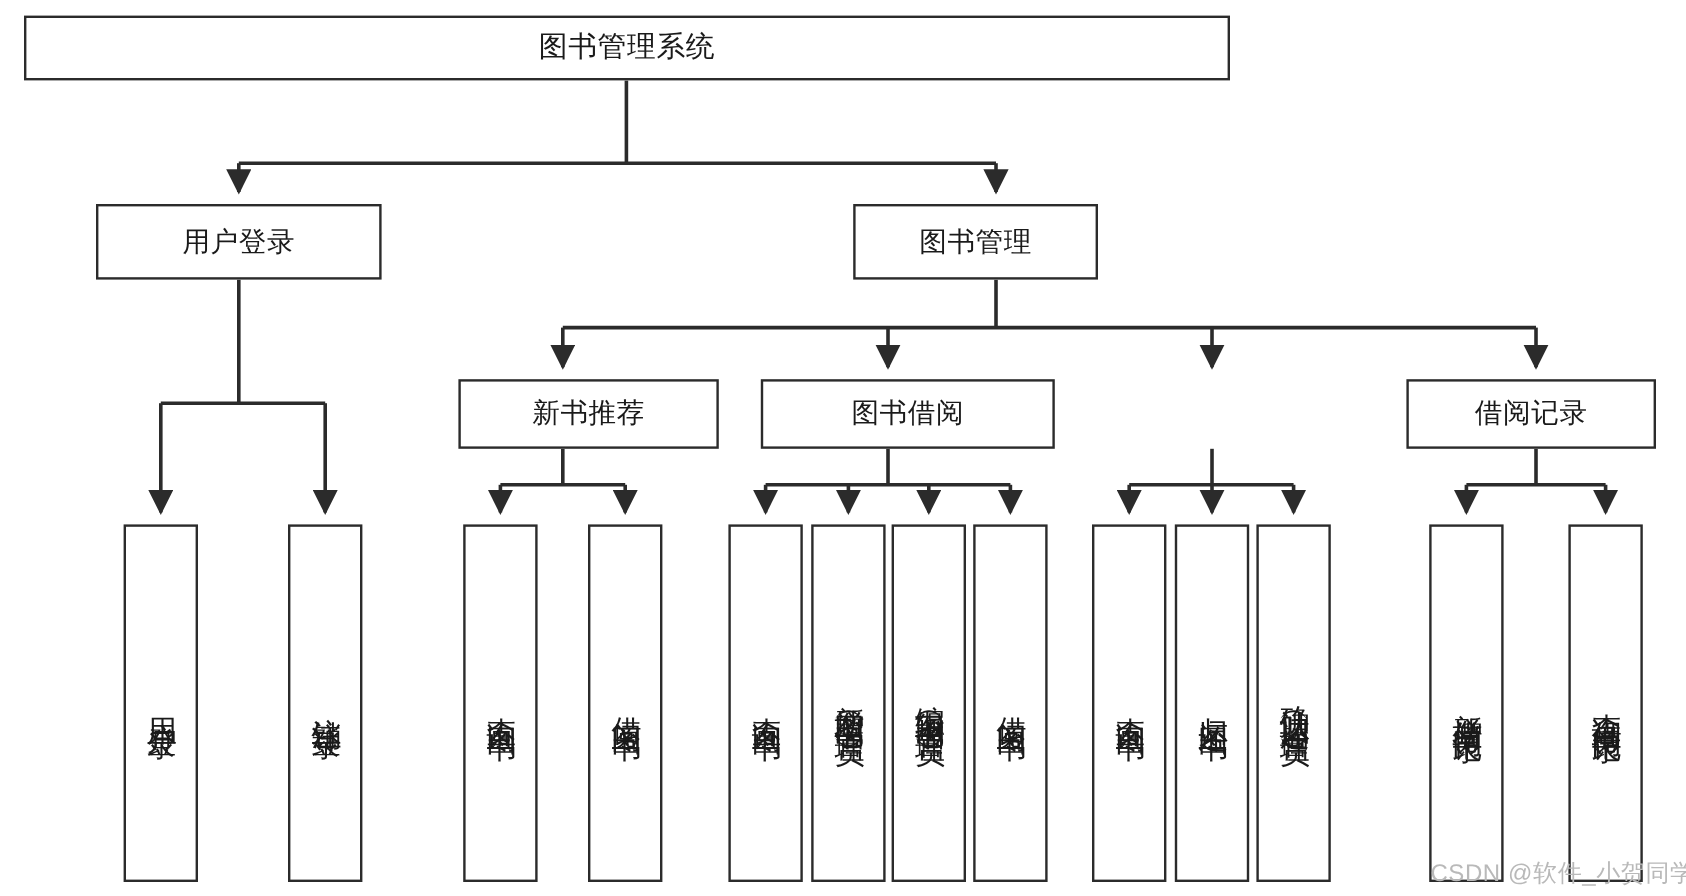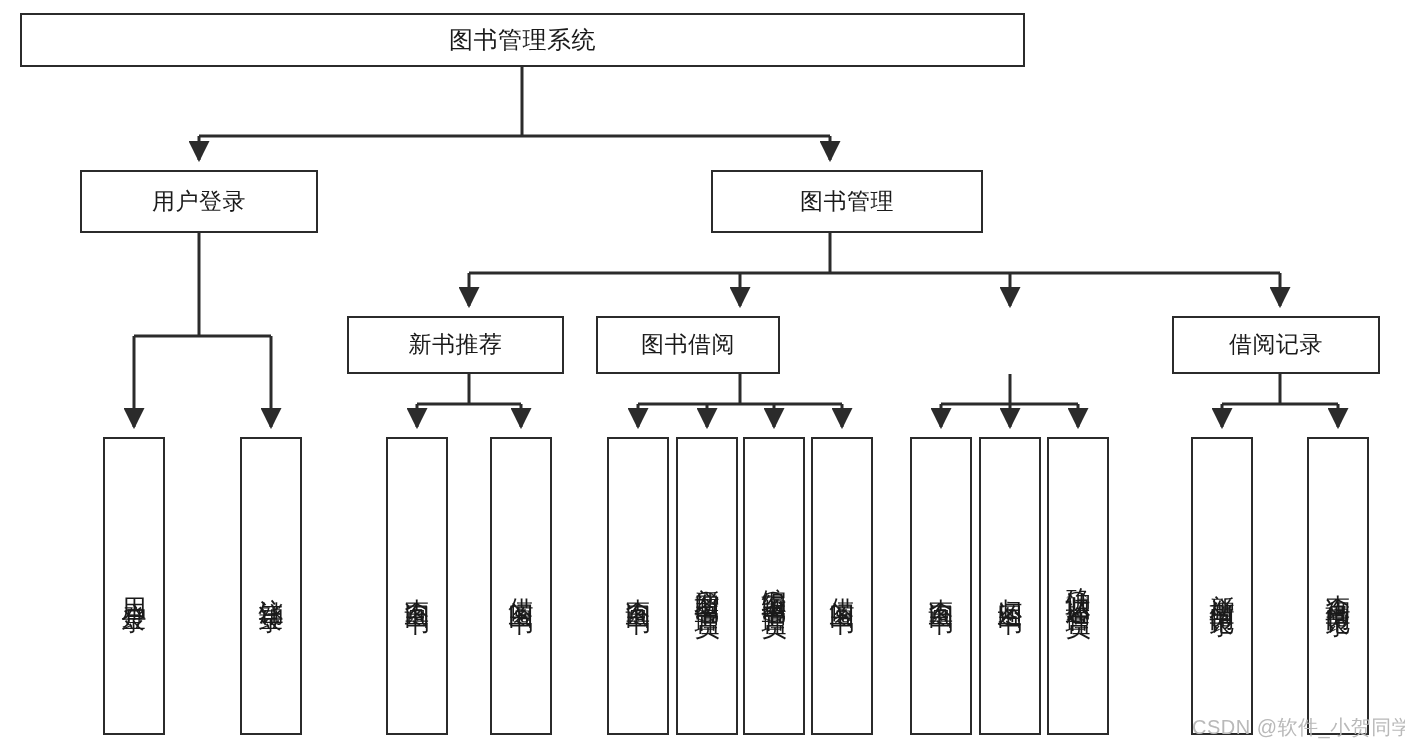--- a/index.html
+++ b/index.html
@@ -128,28 +128,28 @@
     </g>
   </svg>
 
   <div class="node horiz root" style="left:20px; top:13px; width:1005px; height:54px;">
     <span class="label">图书管理系统</span>
   </div>
 
   <div class="node horiz" style="left:80px; top:170px; width:238px; height:63px;">
     <span class="label">用户登录</span>
   </div>
-  <div class="node horiz" style="left:711px; top:170px; width:272px; height:63px;">
+  <div class="node horiz" style="left:711px; top:170px; width:204px; height:63px;">
     <span class="label">图书管理</span>
   </div>
 
-  <div class="node horiz" style="left:347px; top:316px; width:217px; height:58px;">
+  <div class="node horiz" style="left:382px; top:316px; width:217px; height:58px;">
     <span class="label">新书推荐</span>
   </div>
-  <div class="node horiz" style="left:596px; top:316px; width:184px; height:58px;">
+  <div class="node horiz" style="left:634px; top:316px; width:245px; height:58px;">
     <span class="label">图书借阅</span>
   </div>
   <div class="node horiz" style="left:1172px; top:316px; width:208px; height:58px;">
     <span class="label">借阅记录</span>
   </div>
 
   <div class="node vert" style="left:103px; top:437px; width:62px; height:298px;">
     <span class="label">用户登录</span>
   </div>
   <div class="node vert" style="left:240px; top:437px; width:62px; height:298px;">

